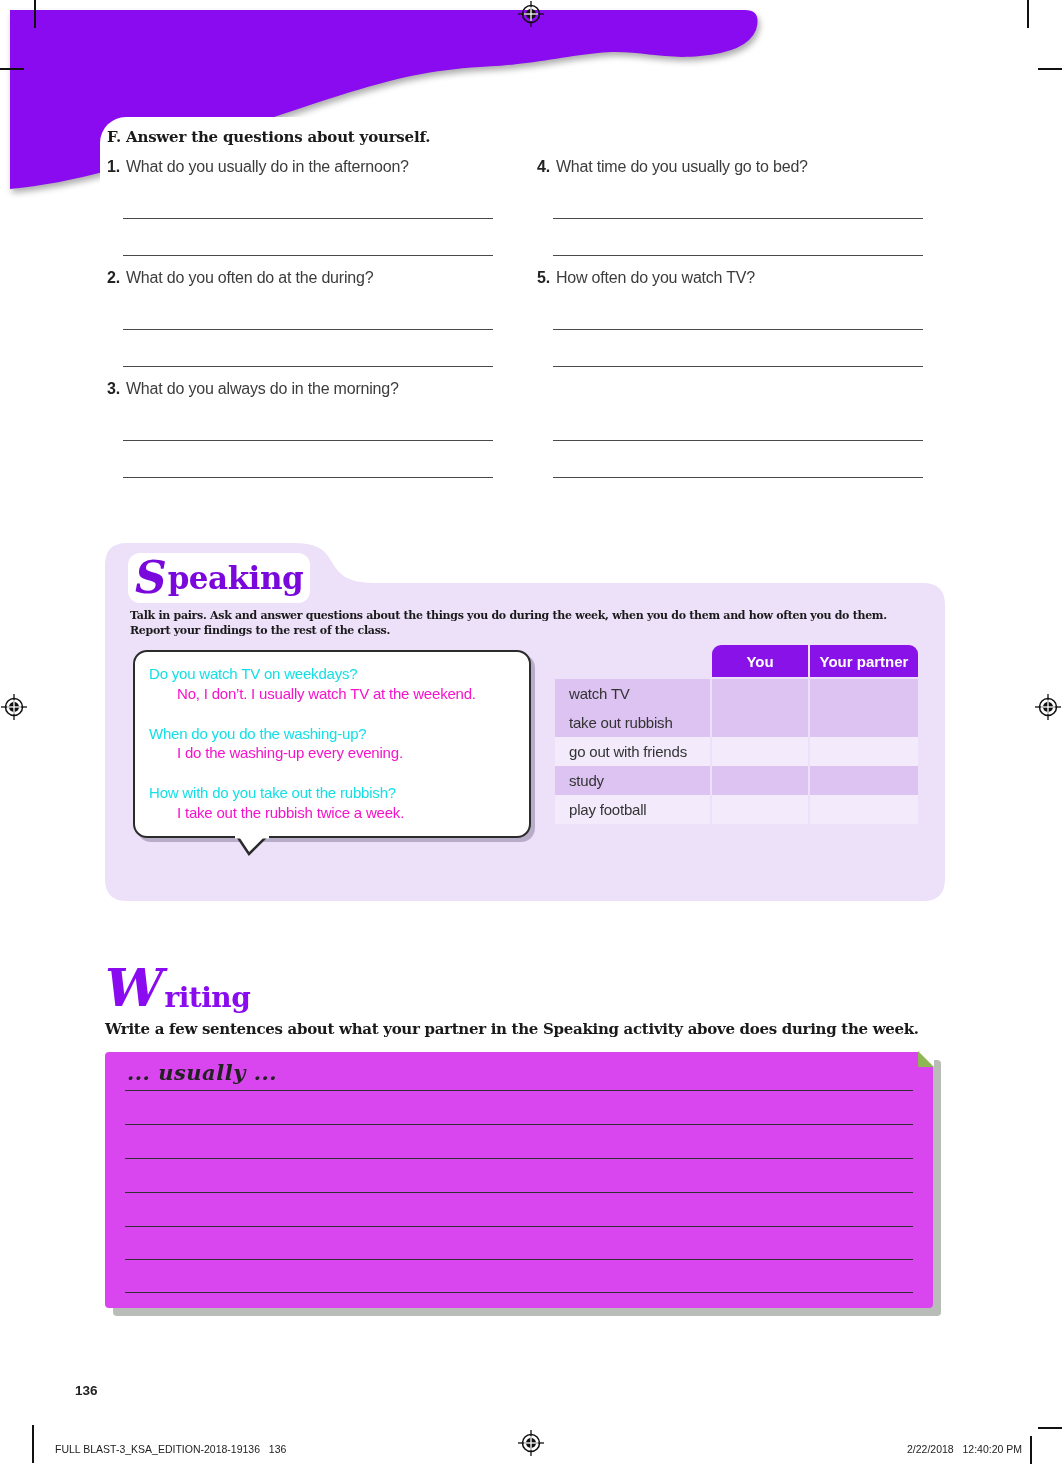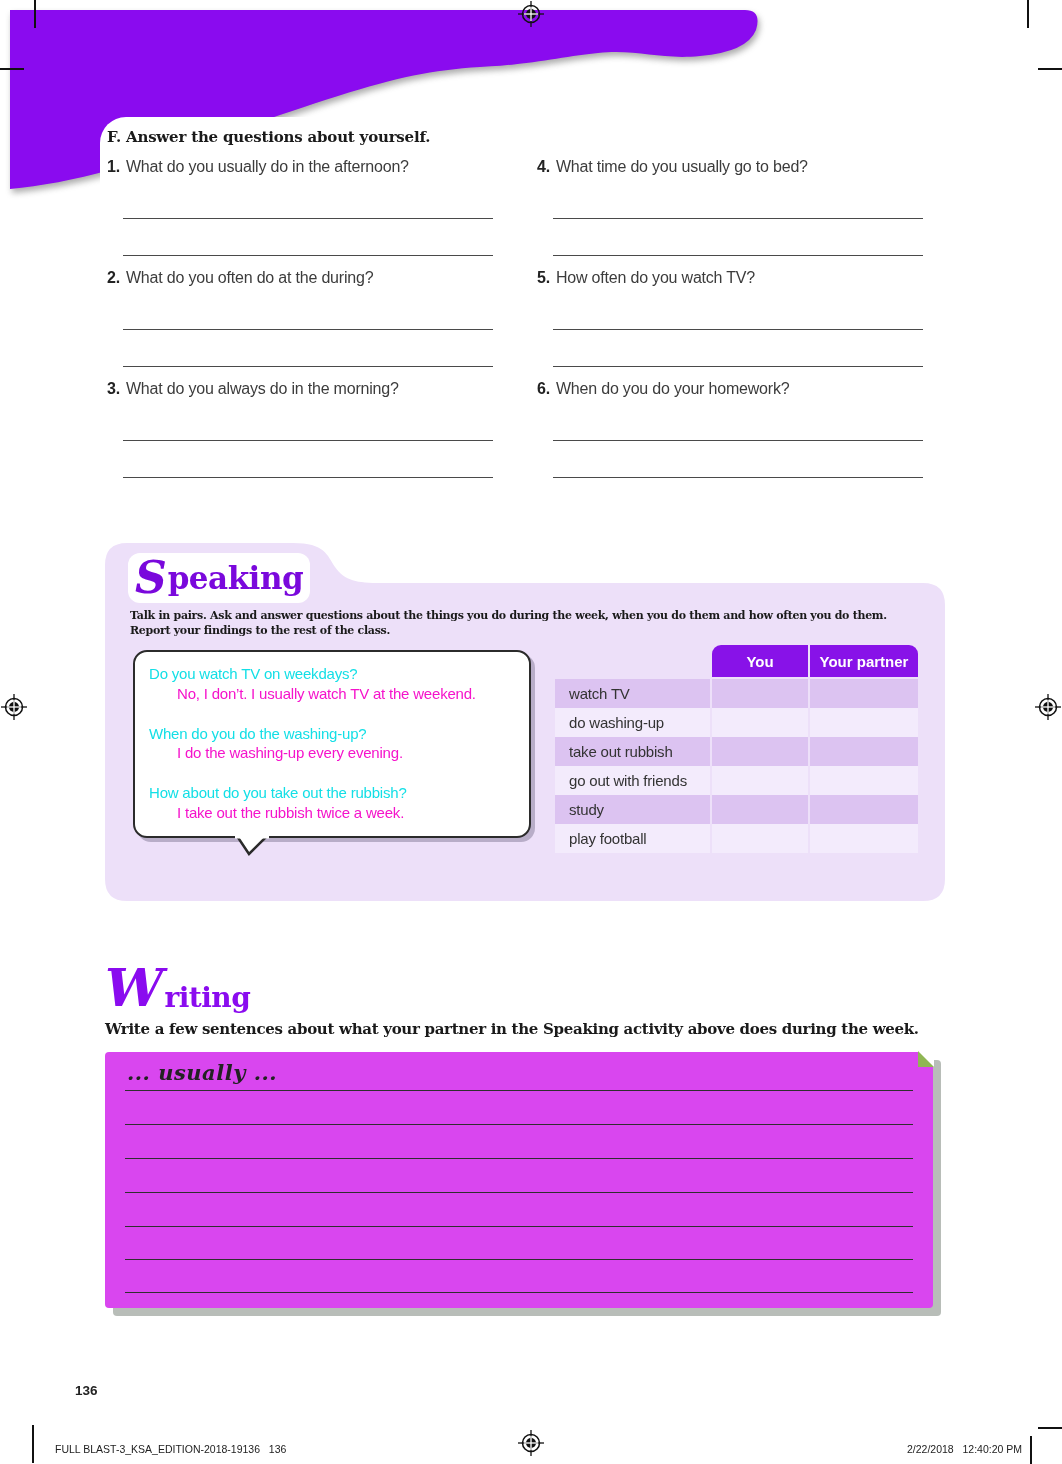--- a/index.html
+++ b/index.html
@@ -183,21 +183,20 @@
           <div class="qline"><span class="qnum">4.</span><span>What time do you usually go to bed?</span></div>
           <div class="ansline l1"></div>
           <div class="ansline l2"></div>
         </div>
         <div class="qblock">
           <div class="qline"><span class="qnum">5.</span><span>How often do you watch TV?</span></div>
           <div class="ansline l1"></div>
           <div class="ansline l2"></div>
         </div>
         <div class="qblock">
-          <div class="qline"><span class="qnum">6.</span><span>When do you do your homework?</span></div>
           <div class="ansline l1"></div>
           <div class="ansline l2"></div>
         </div>
       </div>
     </div>
   </div>
 
   <div id="speaking">
     <svg id="speaking-bg" width="840" height="360" viewBox="0 0 840 360">
       <path fill="#ede0f9" d="M22,0 H188 C220,0 222,12 230,24 C240,38 252,40 276,40
@@ -214,42 +213,37 @@
     <div id="bubble">
       <div class="dlg-pair">
         <div class="dlg-q">Do you watch TV on weekdays?</div>
         <div class="dlg-a">No, I don’t. I usually watch TV at the weekend.</div>
       </div>
       <div class="dlg-pair">
         <div class="dlg-q">When do you do the washing-up?</div>
         <div class="dlg-a">I do the washing-up every evening.</div>
       </div>
       <div class="dlg-pair">
-        <div class="dlg-q">How about do you take out the rubbish?</div>
+        <div class="dlg-q">How with do you take out the rubbish?</div>
         <div class="dlg-a">I take out the rubbish twice a week.</div>
       </div>
     </div>
     <svg id="bubble-tail" width="34" height="22" viewBox="0 0 34 22">
       <path d="M2,0 L14,18 L32,0" fill="#ffffff" stroke="#2b2b2b" stroke-width="2.5"></path>
       <rect x="0" y="0" width="34" height="2.5" fill="#ffffff"></rect>
     </svg>
 
     <div id="sp-table">
       <div class="sp-hrow">
         <div class="sp-hcell you">You</div>
         <div class="sp-hcell partner">Your partner</div>
       </div>
       <div class="sp-body">
         <div class="sp-row dark">
           <div class="sp-label">watch TV</div>
-          <div class="sp-cell"></div>
-          <div class="sp-cell last"></div>
-        </div>
-        <div class="sp-row light">
-          <div class="sp-label">do washing-up</div>
           <div class="sp-cell"></div>
           <div class="sp-cell last"></div>
         </div>
         <div class="sp-row dark">
           <div class="sp-label">take out rubbish</div>
           <div class="sp-cell"></div>
           <div class="sp-cell last"></div>
         </div>
         <div class="sp-row light">
           <div class="sp-label">go out with friends</div>

